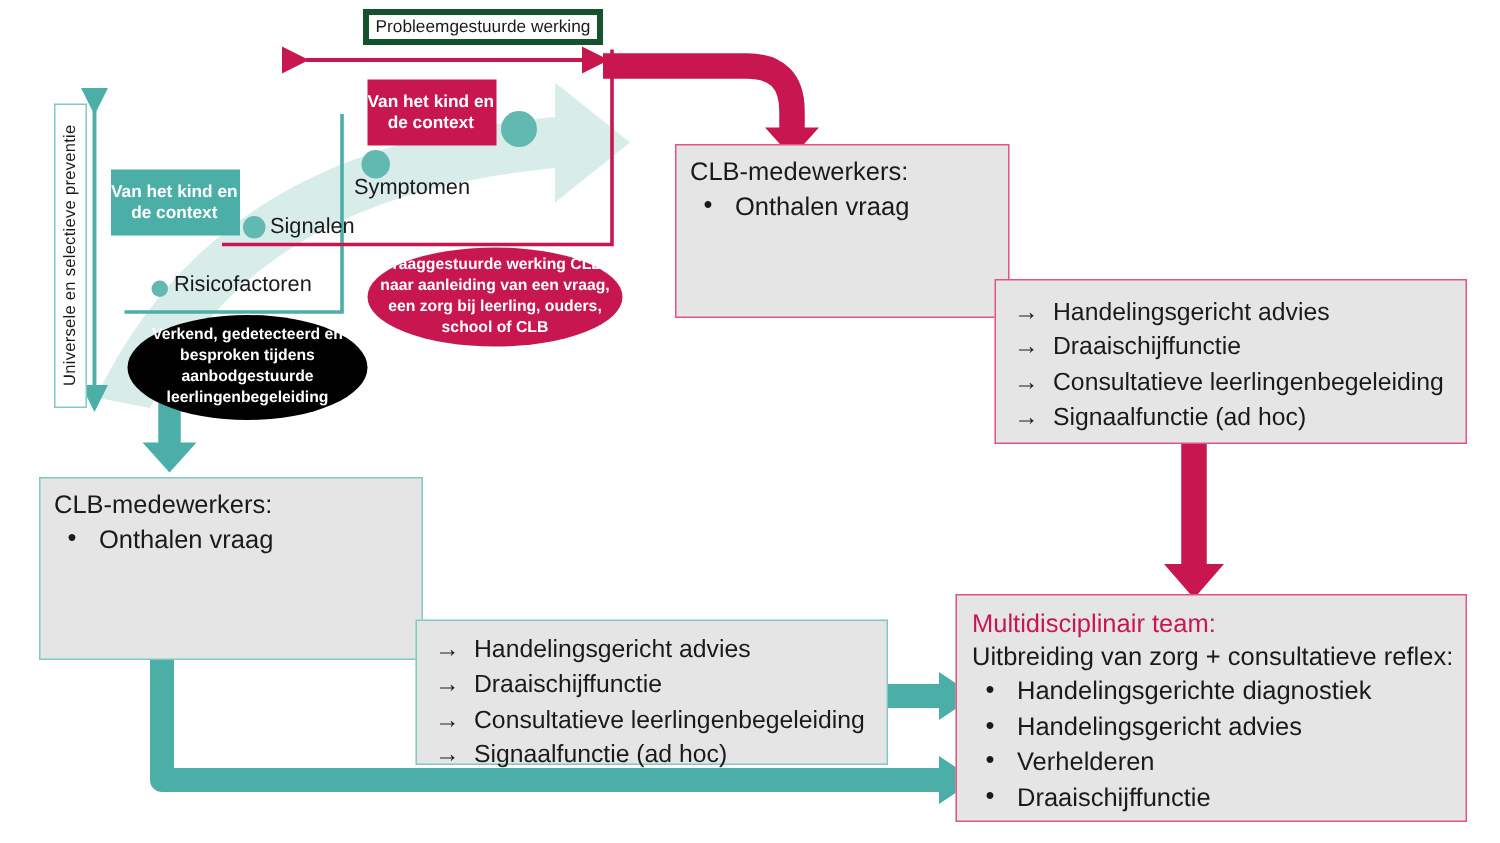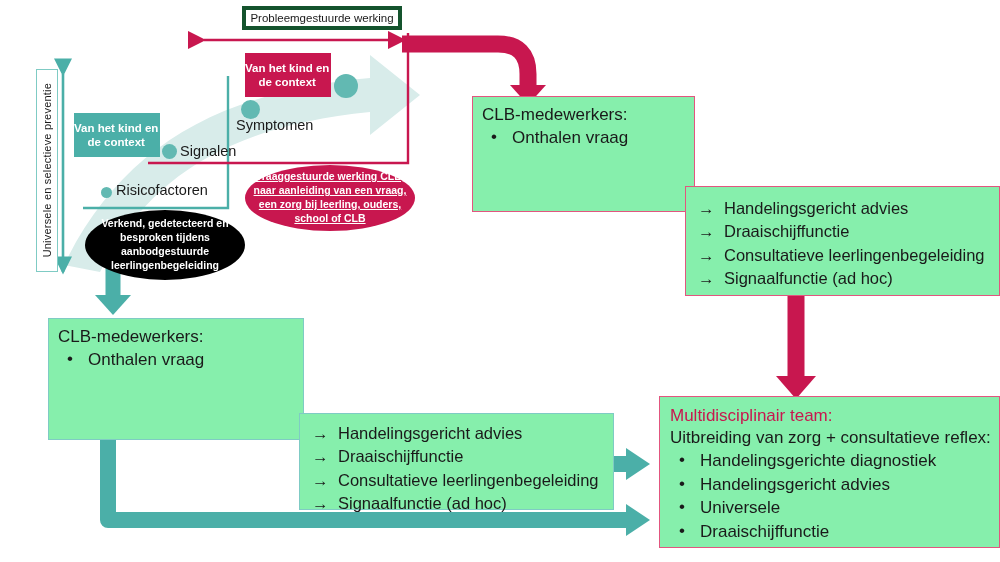--- a/index.html
+++ b/index.html
@@ -2,21 +2,21 @@
 <html><head>
 <meta charset="utf-8">
 <style>
   html,body{margin:0;padding:0;background:#ffffff;}
   body{width:1000px;height:562px;position:relative;overflow:hidden;
        font-family:"Liberation Sans","DejaVu Sans",sans-serif;color:#1a1a1a;}
   .stage{position:absolute;left:0;top:0;width:1000px;height:562px;}
   svg.layer{position:absolute;left:0;top:0;width:1000px;height:562px;pointer-events:none;}
 
   
-  .box{position:absolute;box-sizing:border-box;background:#86efac;margin-left:22px;}
+  .box{position:absolute;box-sizing:border-box;background:#e5e5e5;}
   .box-pink{border:1.3px solid #E2557F;}
   .box-teal{border:1.3px solid #7FCBC4;}
 
   .title{font-size:17px;line-height:1.30;}
   .title-pink{color:#C8174F;}
   ul.bl{list-style:none;margin:0;padding:0;}
   ul.bl li{position:relative;padding-left:30px;font-size:17px;line-height:1.32;margin-top:1px;}
   ul.bl li::before{content:"\2022";position:absolute;left:9px;top:-1px;font-size:17px;}
   ul.ar{list-style:none;margin:0;padding:0;}
   ul.ar li{position:relative;padding-left:26px;font-size:16.5px;line-height:1.42;}
@@ -137,21 +137,21 @@
 
   <div class="dot" style="left:241px;top:100px;width:19px;height:19px;"></div>
   <div class="slab" style="left:236px;top:117px;">Symptomen</div>
 
   <div class="dot" style="left:334px;top:74px;width:24px;height:24px;"></div>
 
   <div class="ell ell-teal" style="left:85px;top:210px;width:160px;height:70px;">
     <div class="t">Verkend, gedetecteerd en besproken tijdens aanbodgestuurde leerlingenbegeleiding</div>
   </div>
 
-  <div class="ell ell-pink" style="left:245px;top:165px;width:170px;height:66px;text-decoration:underline;">
+  <div class="ell ell-pink" style="left:245px;top:165px;width:170px;height:66px;">
     <div class="t">Vraaggestuurde werking CLB, naar aanleiding van een vraag, een zorg bij leerling, ouders, school of CLB</div>
   </div>
 
   <div class="box box-pink" style="left:450px;top:96px;width:223px;height:116px;padding:7px 8px 0 9px;">
     <div class="title title-pink" style="color:#1a1a1a;">CLB-medewerkers:</div>
     <ul class="bl">
       <li>Onthalen vraag</li>
     </ul>
   </div>
 
@@ -179,18 +179,18 @@
       <li>Signaalfunctie (ad hoc)</li>
     </ul>
   </div>
 
   <div class="box box-pink" style="left:637px;top:396px;width:341px;height:152px;padding:8px 8px 0 10px;">
     <div class="title title-pink">Multidisciplinair team:</div>
     <div class="title">Uitbreiding van zorg + consultatieve reflex:</div>
     <ul class="bl">
       <li>Handelingsgerichte diagnostiek</li>
       <li>Handelingsgericht advies</li>
-      <li>Universele</li>
+      <li>Verhelderen</li>
       <li>Draaischijffunctie</li>
     </ul>
   </div>
 
 </div>
 
 </body></html>

